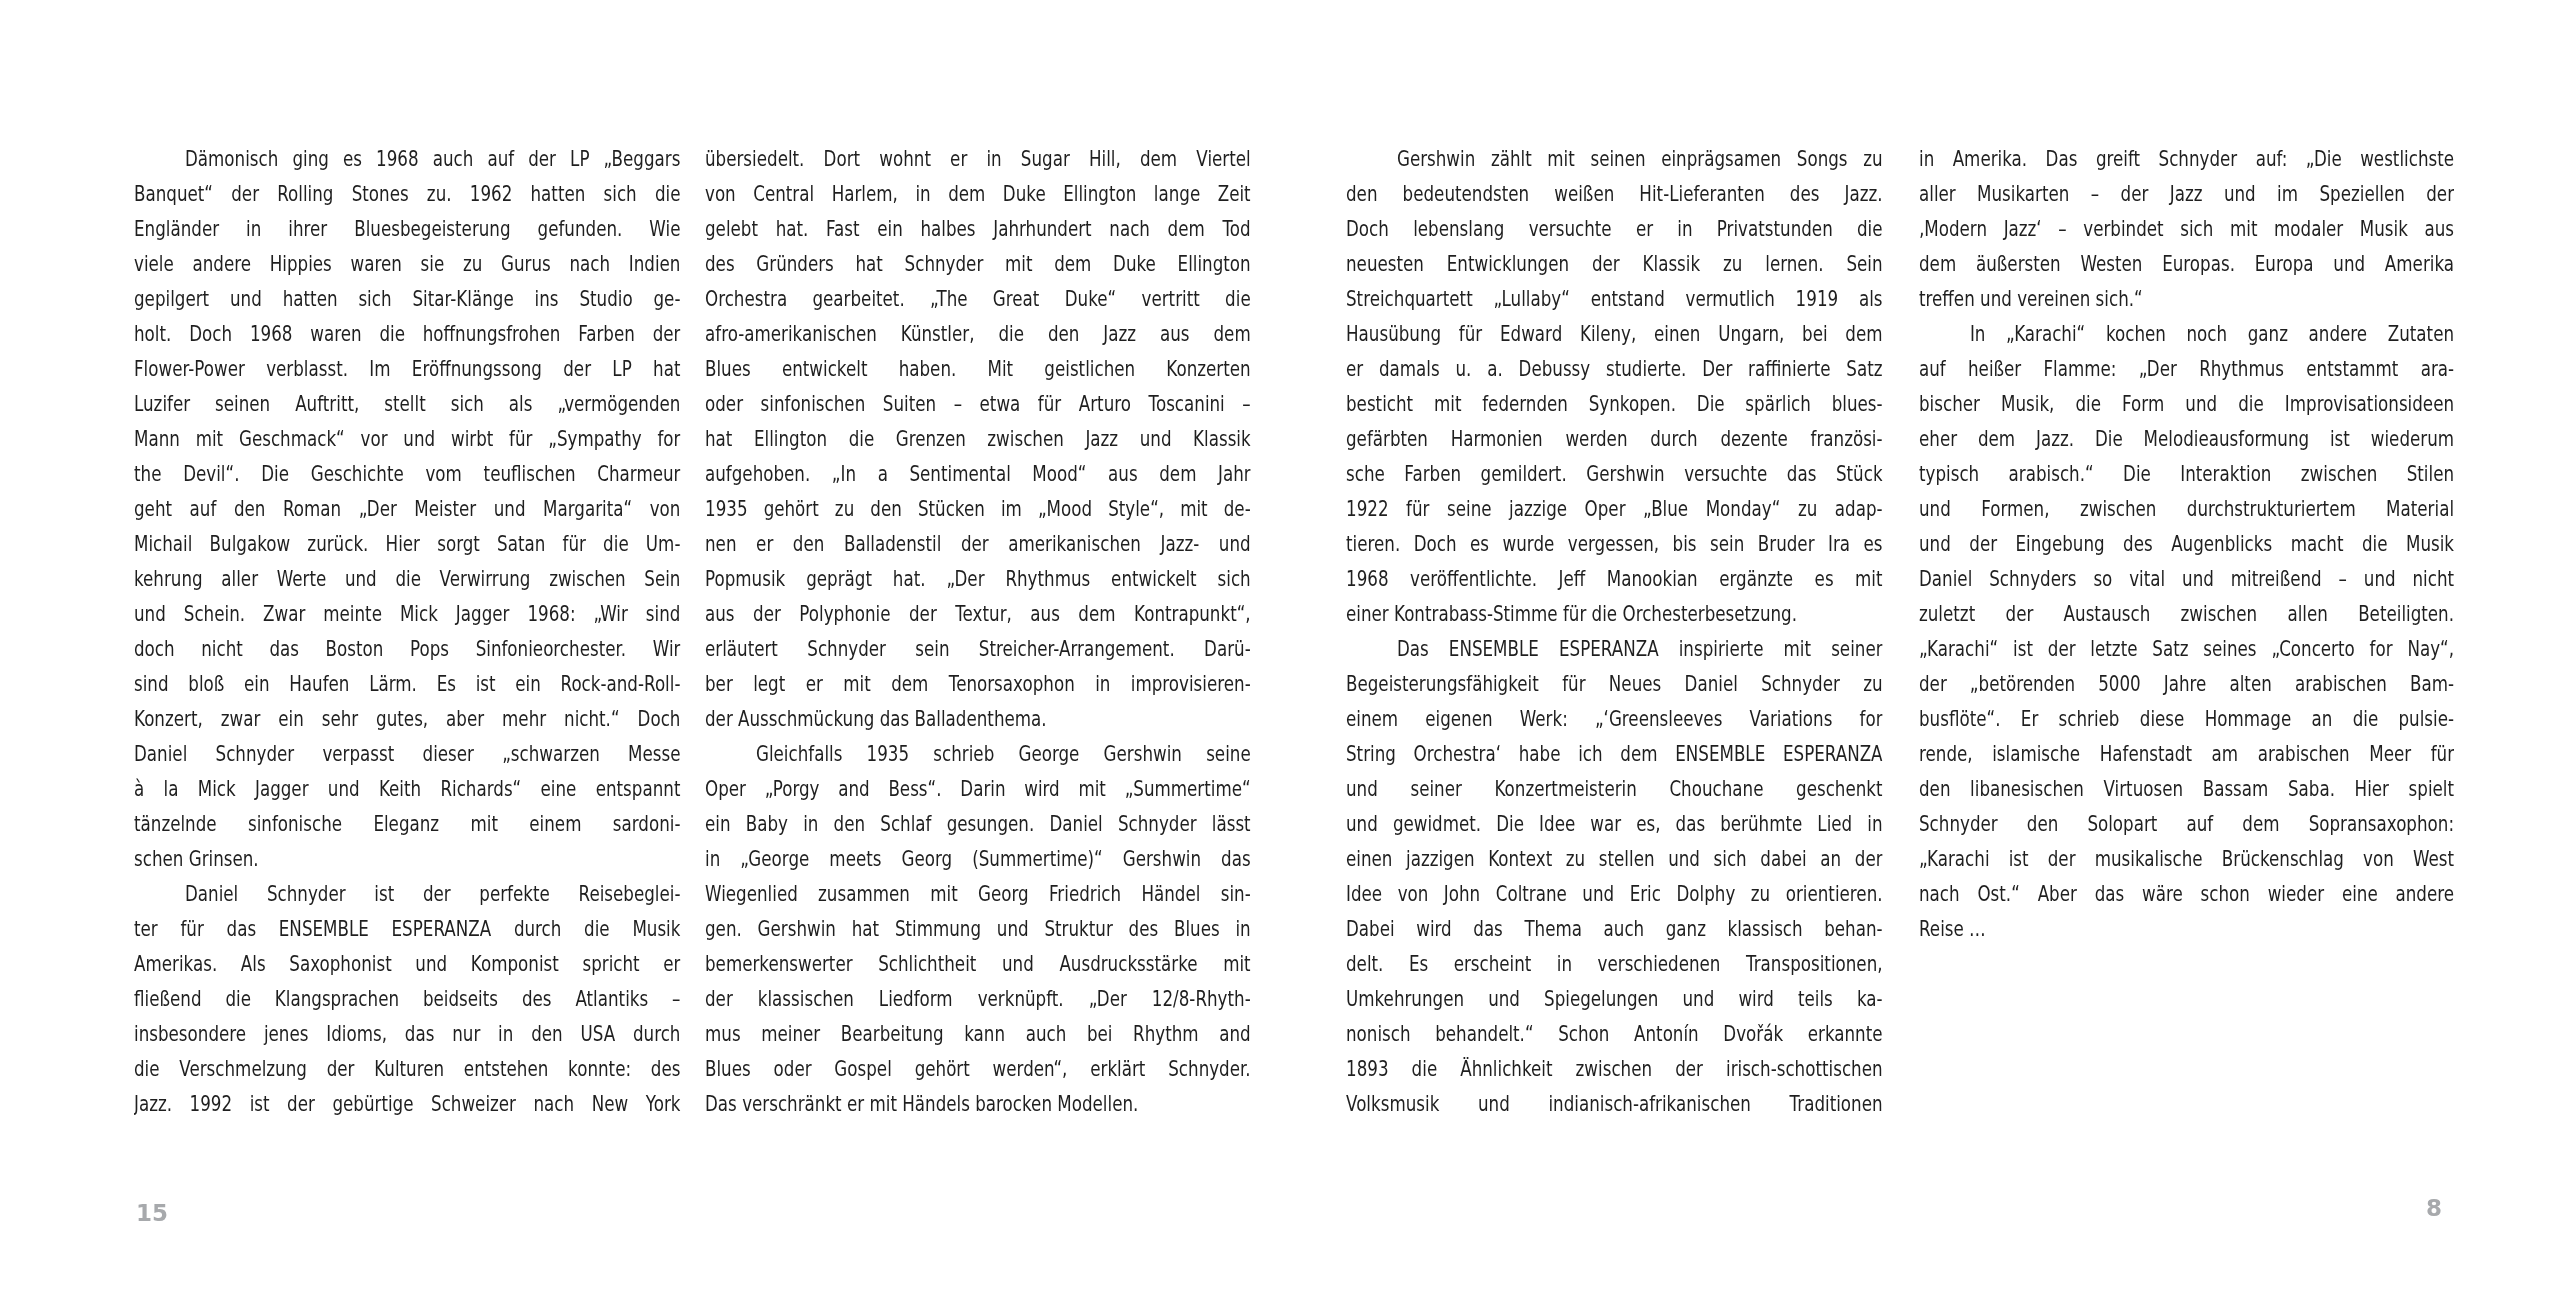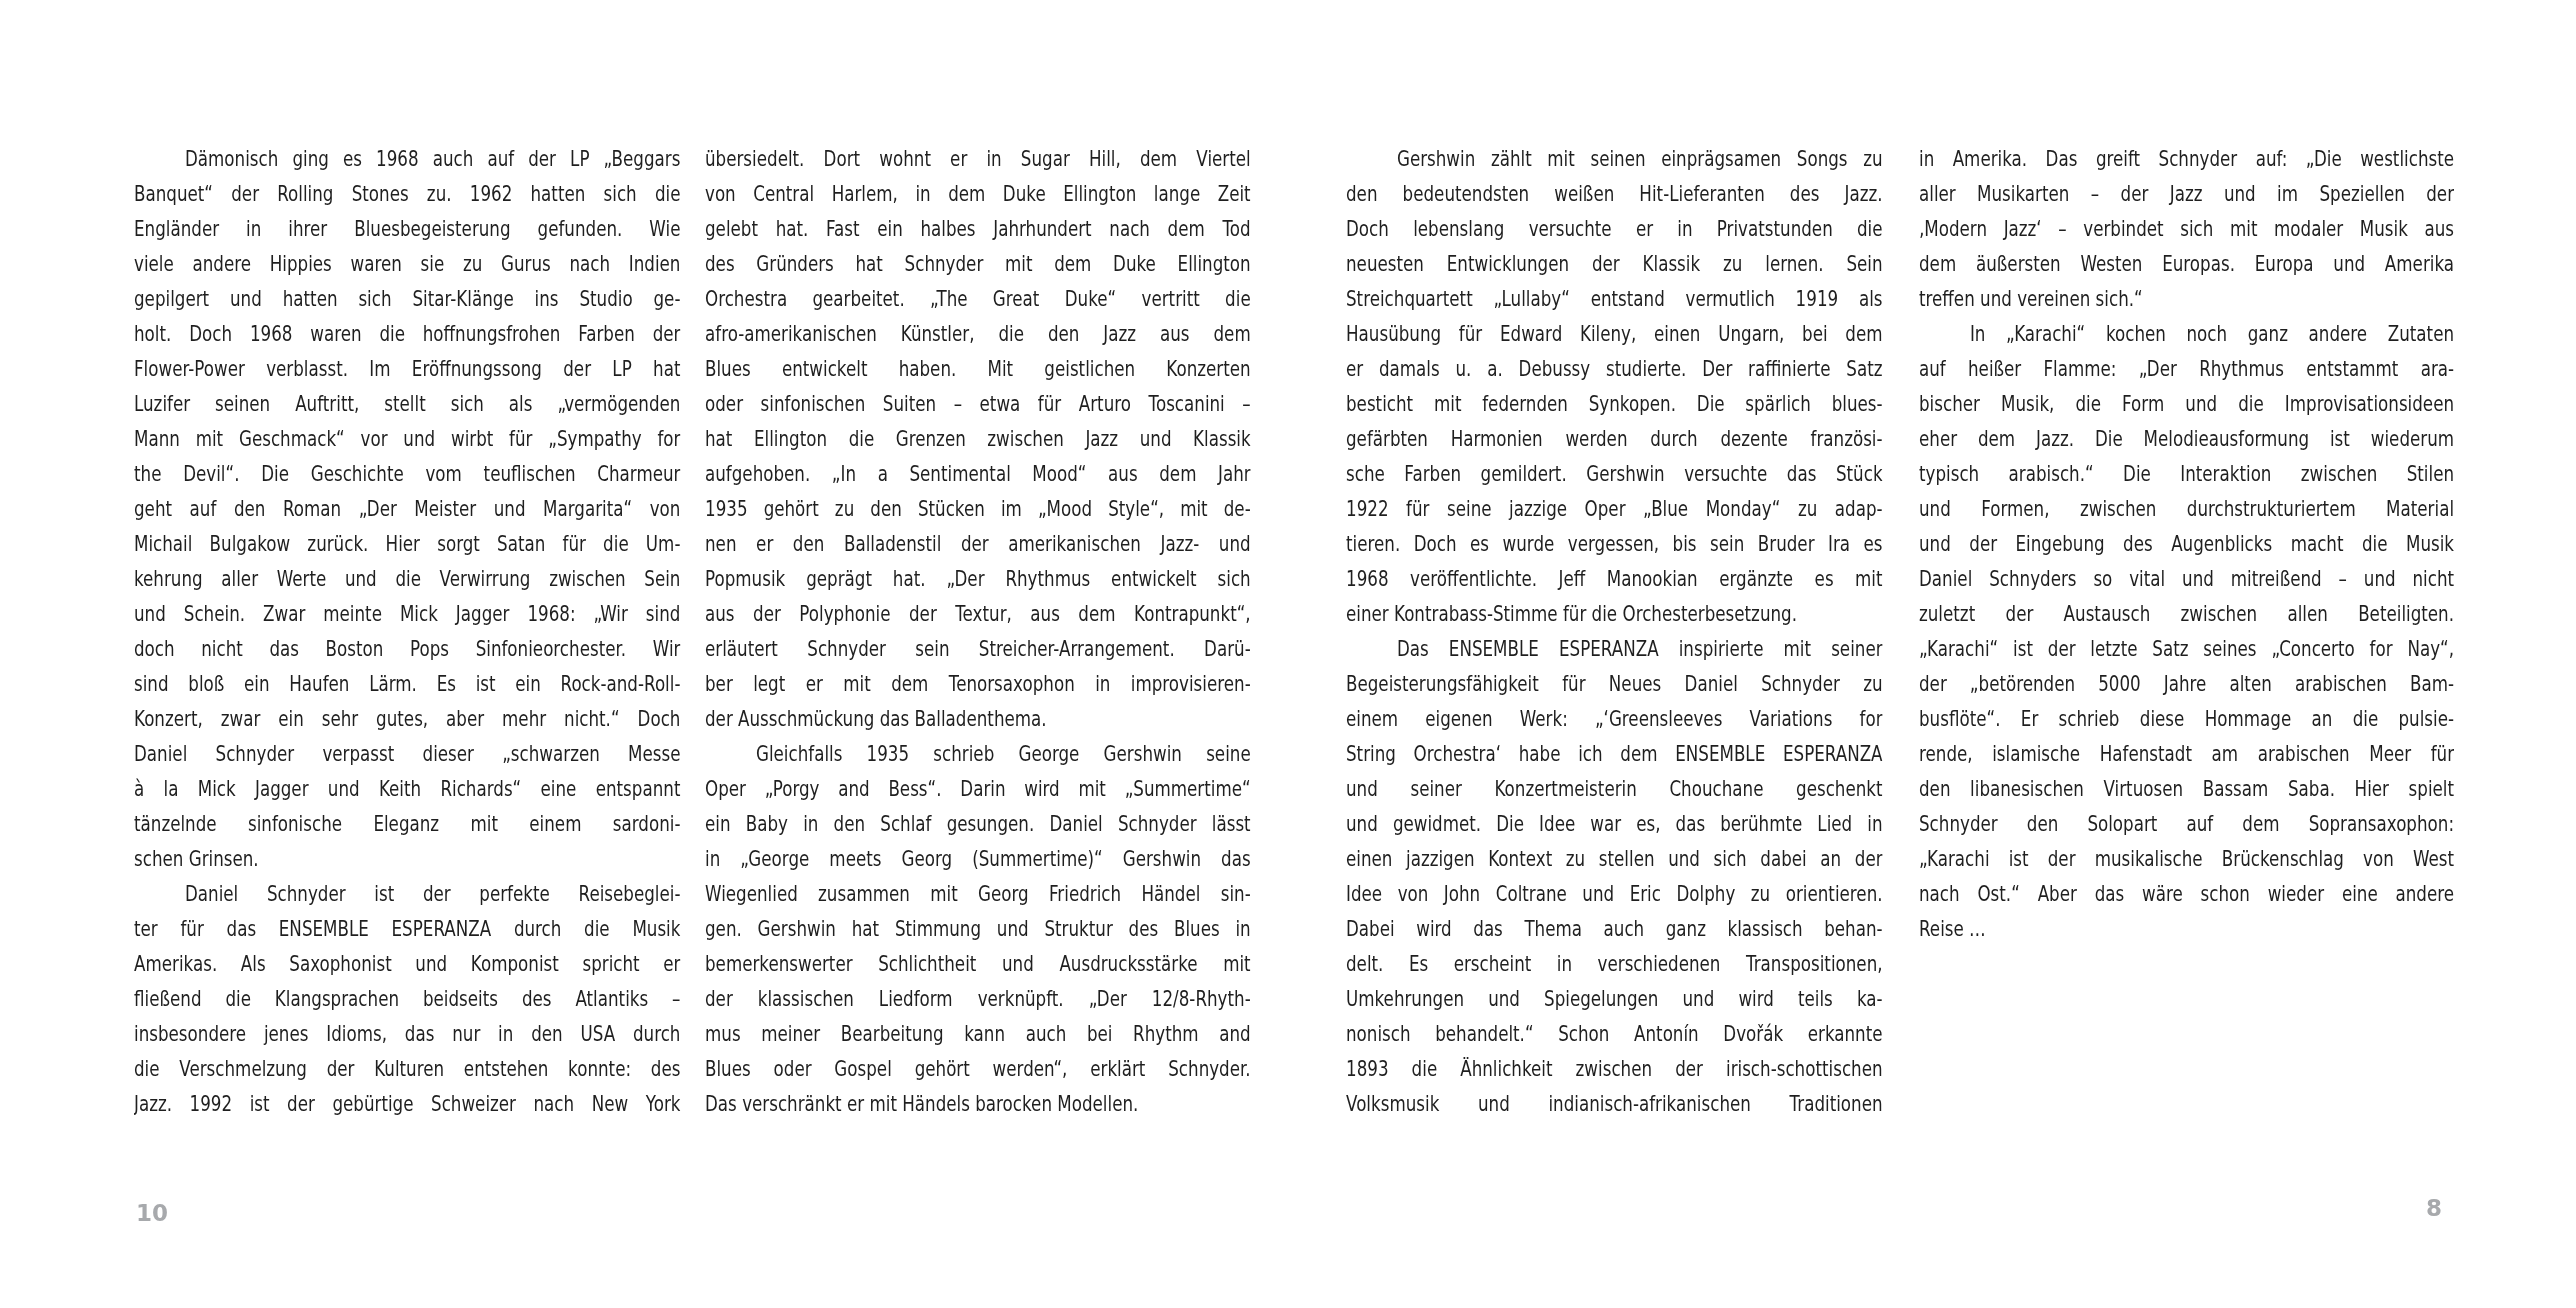--- a/index.html
+++ b/index.html
@@ -95,21 +95,21 @@
         <div class="line" style="white-space: normal; overflow: hidden;">ein Baby in den Schlaf gesungen. Daniel Schnyder lässt</div>
         <div class="line" style="white-space: normal; overflow: hidden;">in „George meets Georg (Summertime)“ Gershwin das</div>
         <div class="line" style="white-space: normal; overflow: hidden;">Wiegenlied zusammen mit Georg Friedrich Händel sin-</div>
         <div class="line" style="white-space: normal; overflow: hidden;">gen. Gershwin hat Stimmung und Struktur des Blues in</div>
         <div class="line" style="white-space: normal; overflow: hidden;">bemerkenswerter Schlichtheit und Ausdrucksstärke mit</div>
         <div class="line" style="white-space: normal; overflow: hidden;">der klassischen Liedform verknüpft. „Der 12/8-Rhyth-</div>
         <div class="line" style="white-space: normal; overflow: hidden;">mus meiner Bearbeitung kann auch bei Rhythm and</div>
         <div class="line" style="white-space: normal; overflow: hidden;">Blues oder Gospel gehört werden“, erklärt Schnyder.</div>
         <div class="line last" style="white-space: normal; overflow: hidden;">Das verschränkt er mit Händels barocken Modellen.</div>
       </div>
-    <div class="page-number" style="left:108px;">10</div>
+    <div class="page-number" style="left:108px;">15</div>
   </div>
   <div class="page page-right">
     <div class="col" id="col-1-0" style="left:74px; width:706px;">
         <div class="line indent" style="white-space: normal; overflow: hidden;">Gershwin zählt mit seinen einprägsamen Songs zu</div>
         <div class="line" style="white-space: normal; overflow: hidden;">den bedeutendsten weißen Hit-Lieferanten des Jazz.</div>
         <div class="line" style="white-space: normal; overflow: hidden;">Doch lebenslang versuchte er in Privatstunden die</div>
         <div class="line" style="white-space: normal; overflow: hidden;">neuesten Entwicklungen der Klassik zu lernen. Sein</div>
         <div class="line" style="white-space: normal; overflow: hidden;">Streichquartett „Lullaby“ entstand vermutlich 1919 als</div>
         <div class="line" style="white-space: normal; overflow: hidden;">Hausübung für Edward Kileny, einen Ungarn, bei dem</div>
         <div class="line" style="white-space: normal; overflow: hidden;">er damals u. a. Debussy studierte. Der raffinierte Satz</div>

